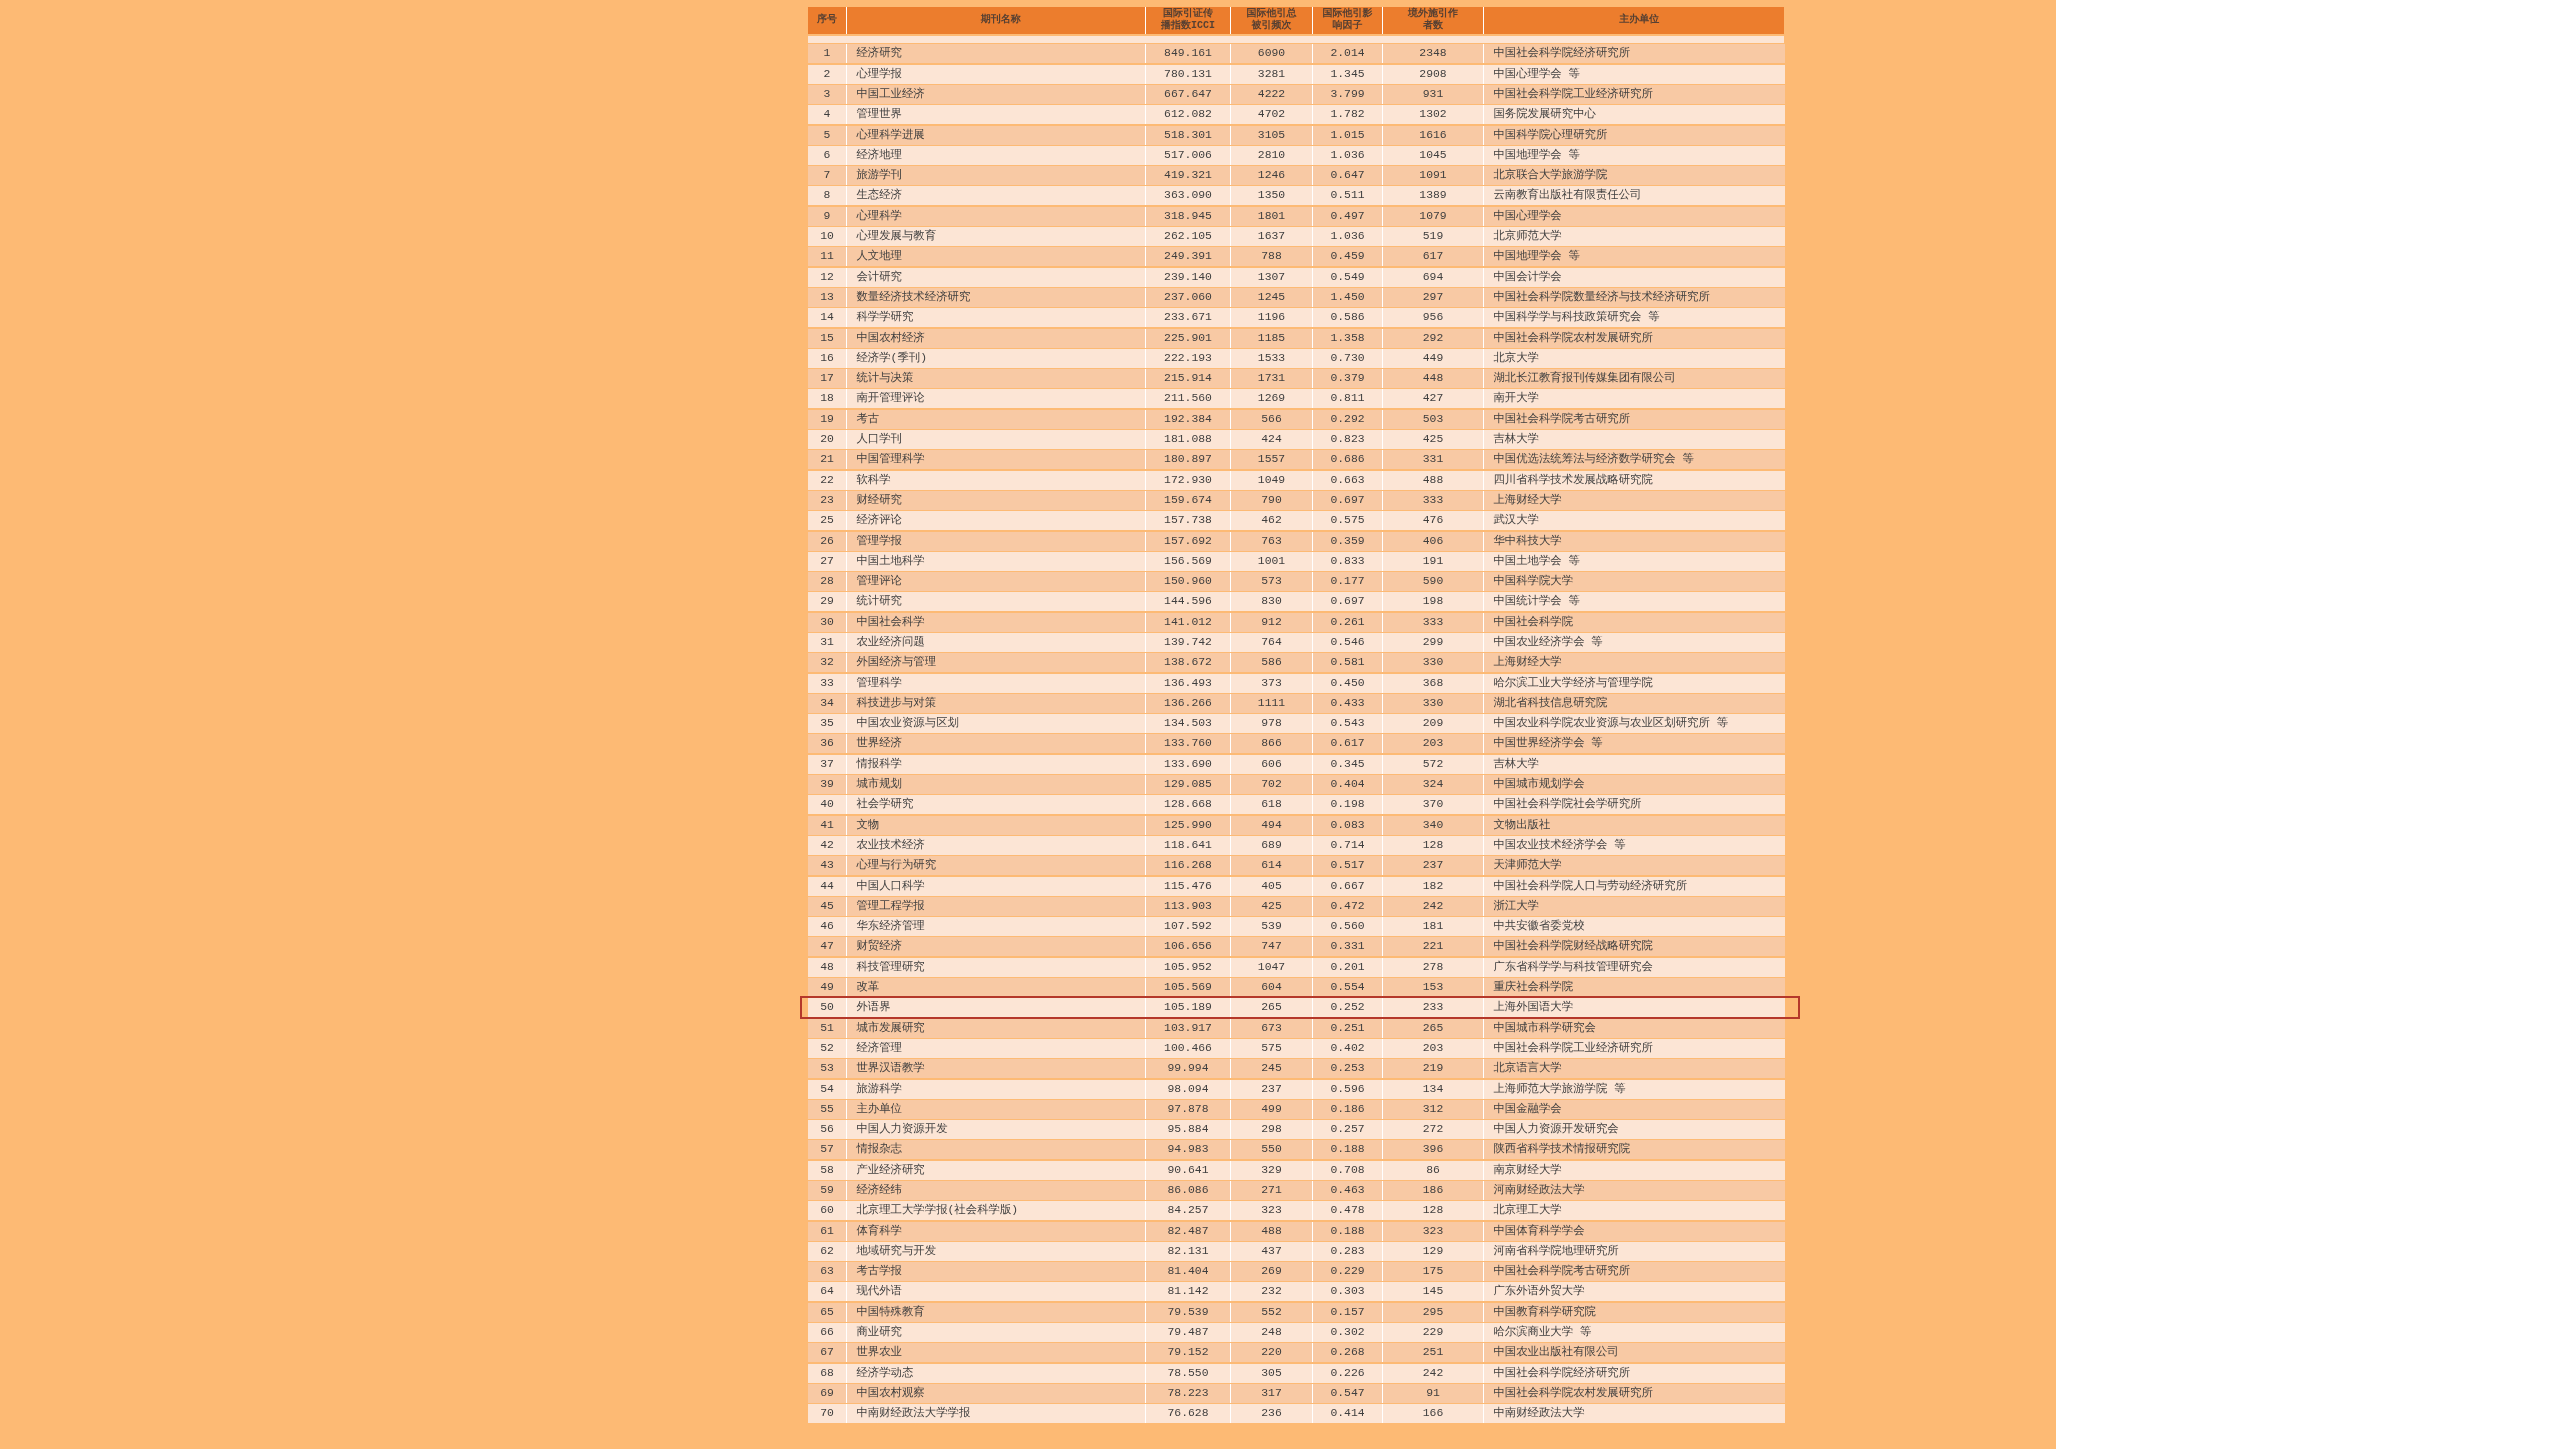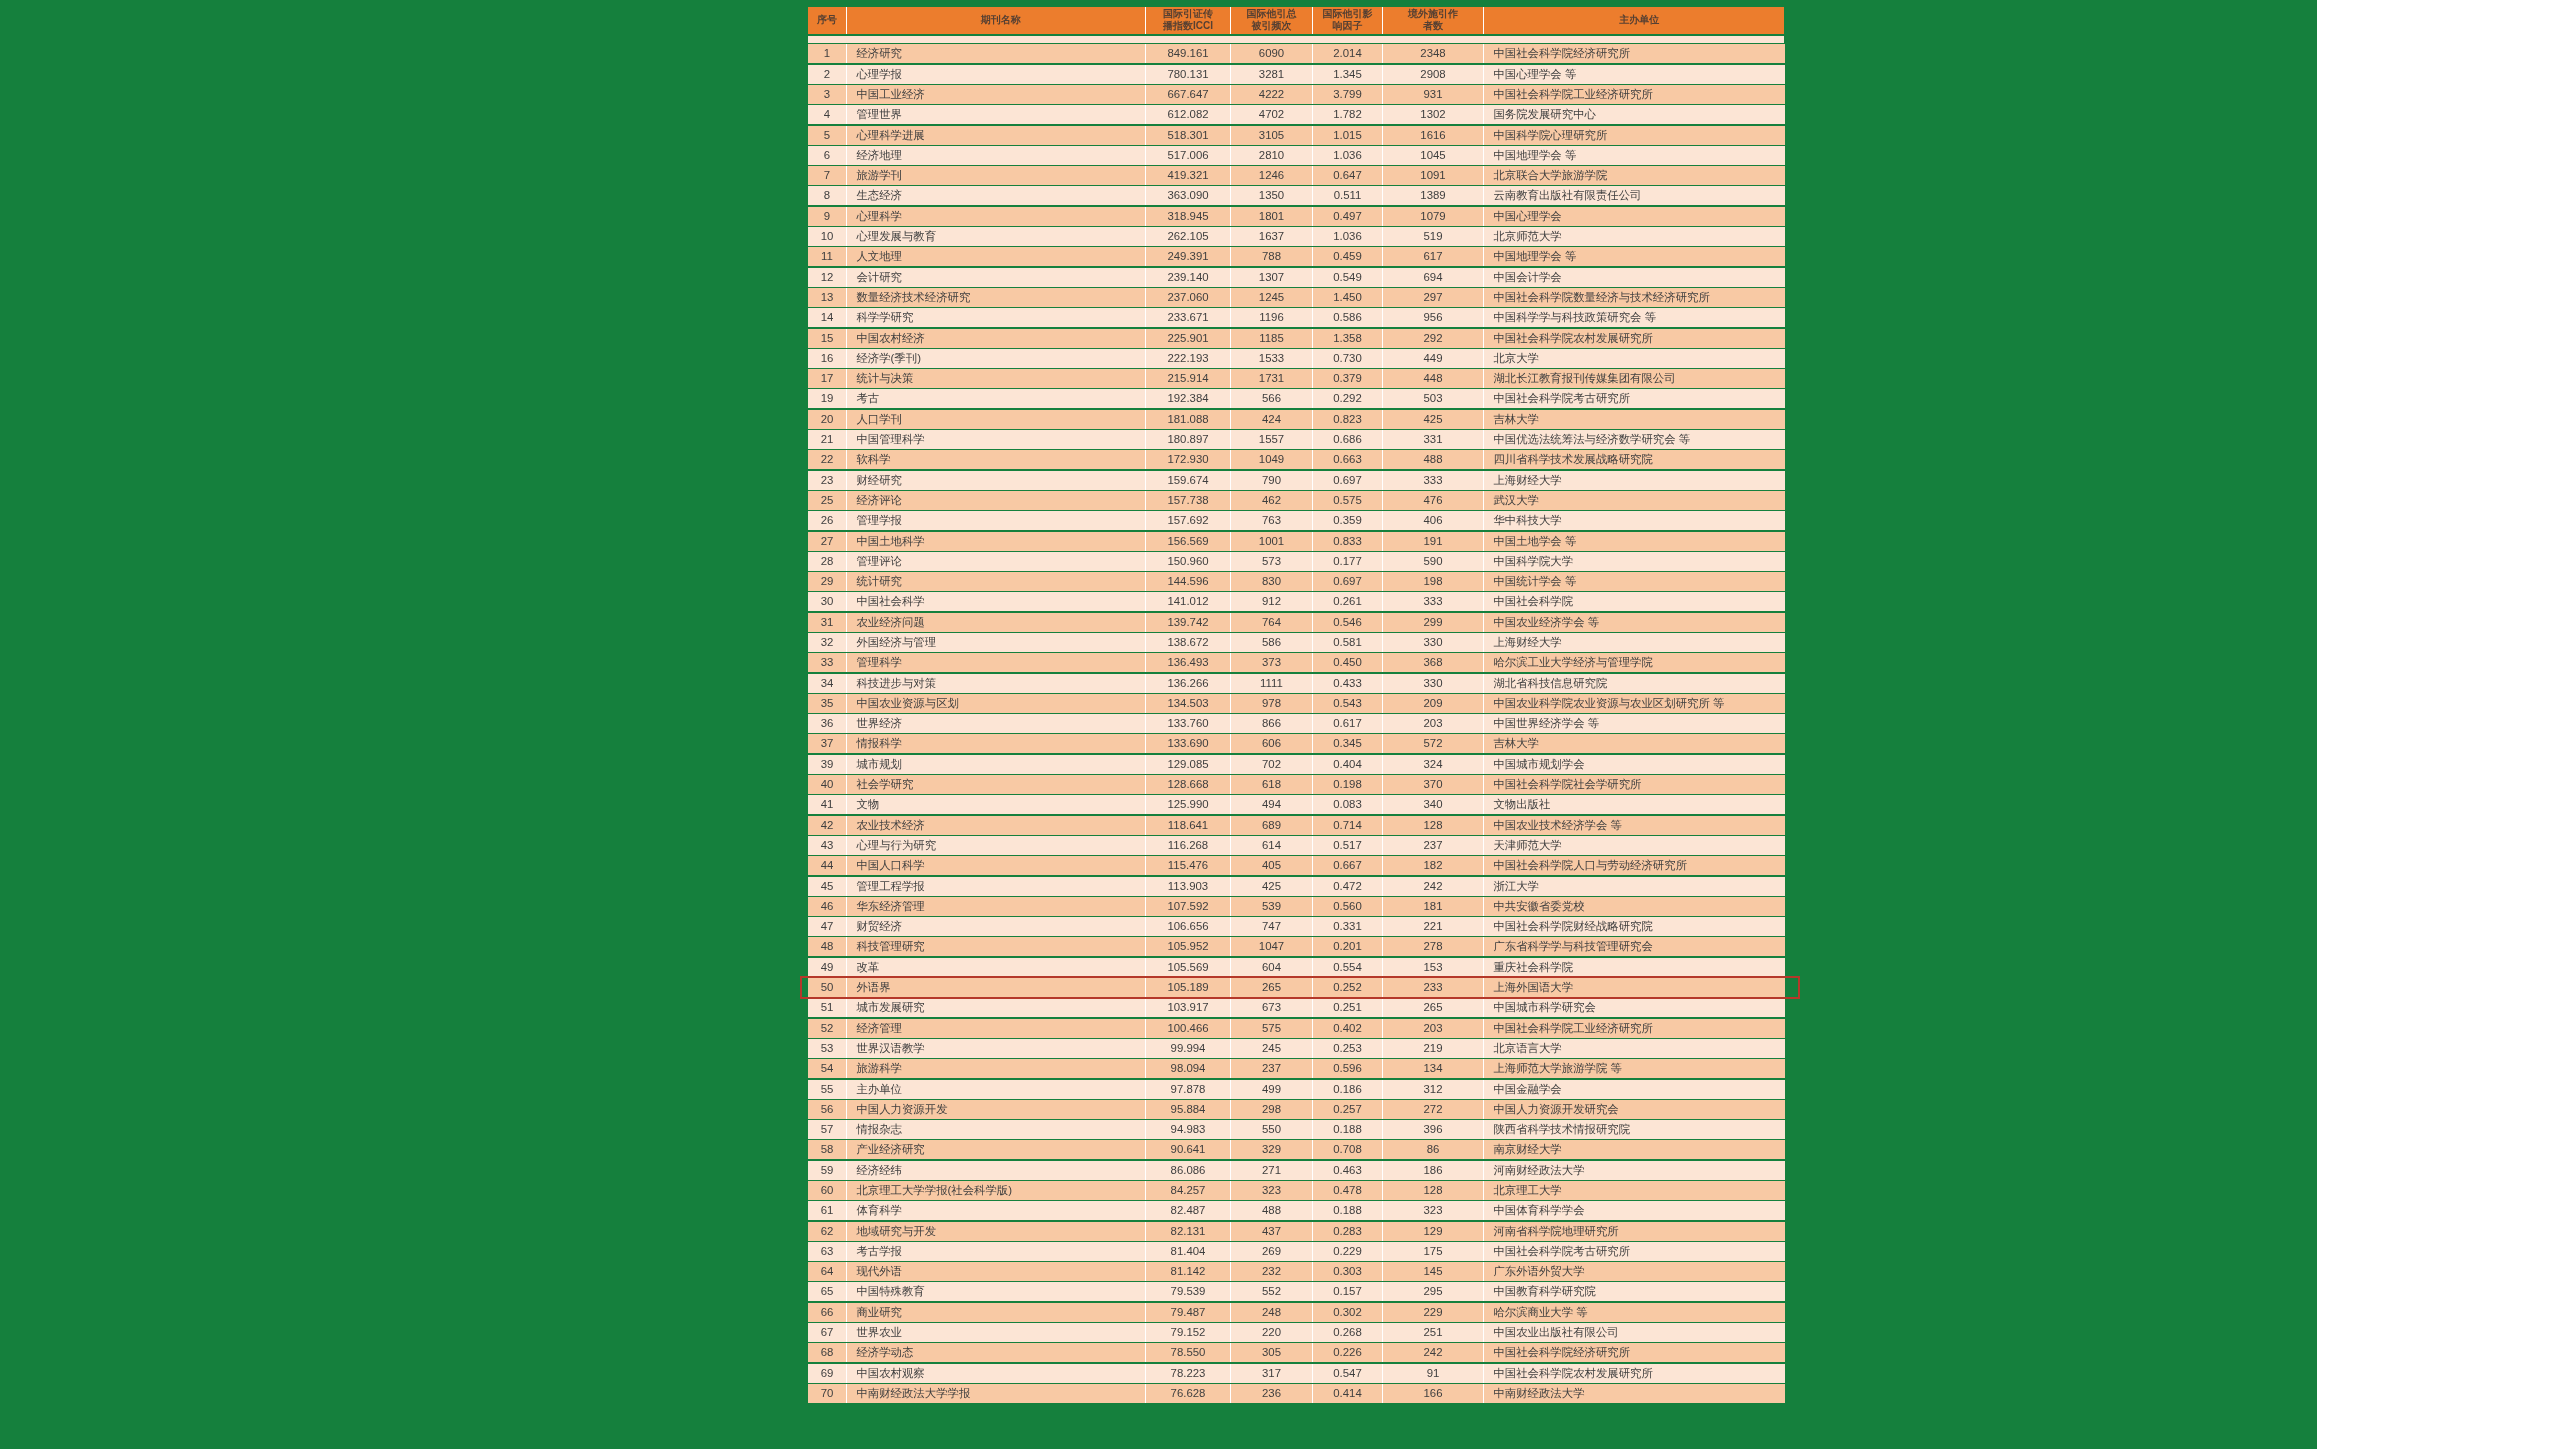--- a/index.html
+++ b/index.html
@@ -15,23 +15,24 @@
     --header-bg: #ec7d2d;
     --row-odd: #f8c9a4;
     --row-even: #fce5d5;
     --text: #3f3f3f;
     --header-text: #574032;
     --highlight: #b5382a;
     --sep: #ffffff;
   }
   .stage {
     position: relative;
-    width: 2317px;
+    width: 2056px;
     height: 1449px;
-    background: #15803d;
+    background: #fdba74;
+    font-family: Liberation Mono, monospace;
   }
   .journal-table {
     position: absolute;
     left: 808px;
     top: 6.7px;
     width: 976px;
   }
   .thead {
     display: flex;
     height: 27px;
@@ -263,20 +264,29 @@
         <div class="row">
     <div class="cell c0">17</div>
     <div class="cell c1">统计与决策</div>
     <div class="cell c2">215.914</div>
     <div class="cell c3">1731</div>
     <div class="cell c4">0.379</div>
     <div class="cell c5">448</div>
     <div class="cell c6">湖北长江教育报刊传媒集团有限公司</div>
   </div>
         <div class="row">
+    <div class="cell c0">18</div>
+    <div class="cell c1">南开管理评论</div>
+    <div class="cell c2">211.560</div>
+    <div class="cell c3">1269</div>
+    <div class="cell c4">0.811</div>
+    <div class="cell c5">427</div>
+    <div class="cell c6">南开大学</div>
+  </div>
+        <div class="row">
     <div class="cell c0">19</div>
     <div class="cell c1">考古</div>
     <div class="cell c2">192.384</div>
     <div class="cell c3">566</div>
     <div class="cell c4">0.292</div>
     <div class="cell c5">503</div>
     <div class="cell c6">中国社会科学院考古研究所</div>
   </div>
         <div class="row">
     <div class="cell c0">20</div>

